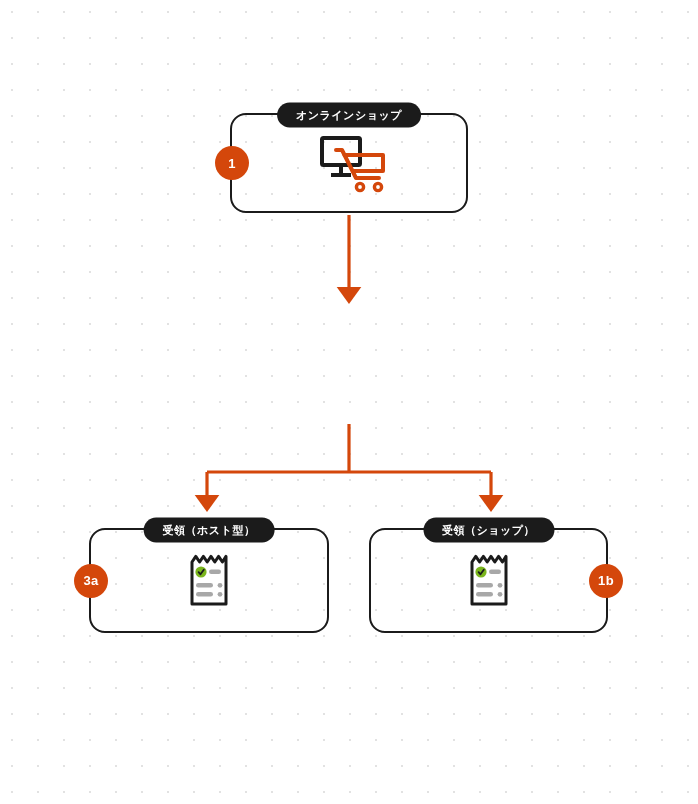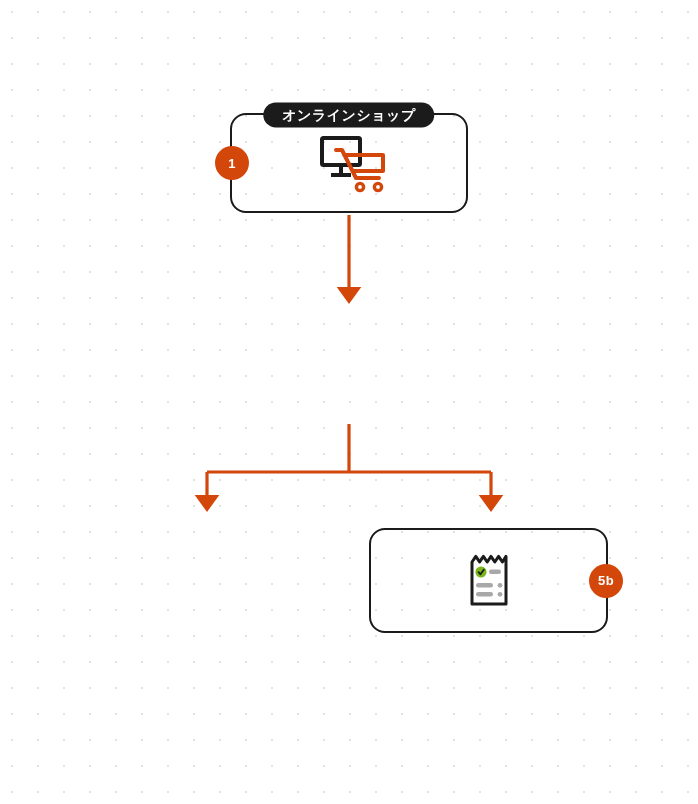--- a/index.html
+++ b/index.html
@@ -37,21 +37,21 @@
     position: absolute;
     top: 0;
     left: 50%;
     transform: translate(-50%, -50%);
     background: #1b1b1b;
     color: #ffffff;
     border-radius: 14px;
     height: 25px;
     line-height: 25px;
     padding: 0 19px;
-    font-size: 14px;
+    font-size: 11px;
     font-weight: 700;
     white-space: nowrap;
     letter-spacing: 0.5px;
   }
   .badge {
     position: absolute;
     width: 34px;
     height: 34px;
     border-radius: 50%;
     background: #d4470b;
@@ -115,23 +115,40 @@
 
         <path d="M30 20 L36 20 L50 48 L73 48" fill="none" stroke="#d4470b" stroke-width="4" stroke-linecap="round" stroke-linejoin="round"></path>
         <path d="M38.5 25 L77 25 L77 41 L47 41" fill="none" stroke="#d4470b" stroke-width="4" stroke-linecap="round" stroke-linejoin="round"></path>
         <circle cx="54" cy="57" r="3.6" fill="none" stroke="#d4470b" stroke-width="3.4"></circle>
         <circle cx="72" cy="57" r="3.6" fill="none" stroke="#d4470b" stroke-width="3.4"></circle>
       </svg>
     </div>
   </div>
 
 
+  <div class="node" style="left:89px; top:528px; width:240px; height:105px;">
+    <div class="node-title">受領（ホスト型）</div>
+    <div class="badge left">3a</div>
+    <div class="node-icon">
+      <svg viewBox="0 0 86 66" width="86" height="66" xmlns="http://www.w3.org/2000/svg">
+        <path d="M26 14 L29.8 8.4 L33.6 14 L37.4 8.4 L41.2 14 L45 8.4 L48.8 14 L52.6 8.4 L56.4 14 L60 8.4 L60 56 L26 56 Z" fill="#ffffff" stroke="#1b1b1b" stroke-width="3" stroke-linejoin="round"></path>
+        <circle cx="35" cy="24" r="5.6" fill="#7ab51d"></circle>
+        <path d="M32.6 24.2 L34.5 26.3 L37.8 21.8" fill="none" stroke="#1b1b1b" stroke-width="1.8" stroke-linecap="round" stroke-linejoin="round"></path>
+        <rect x="43" y="21.5" width="12" height="4.4" rx="2.2" fill="#a8a8a8"></rect>
+        <rect x="30" y="35" width="17" height="4.6" rx="2.3" fill="#a8a8a8"></rect>
+        <rect x="30" y="44" width="17" height="4.6" rx="2.3" fill="#a8a8a8"></rect>
+        <circle cx="54" cy="37.3" r="2.4" fill="#a8a8a8"></circle>
+        <circle cx="54" cy="46.3" r="2.4" fill="#a8a8a8"></circle>
+      </svg>
+    </div>
+  </div>
 
   <div class="node" style="left:369px; top:528px; width:239px; height:105px;">
-    <div class="badge right">5b</div>
+    <div class="node-title">受領（ショップ）</div>
+    <div class="badge right">1b</div>
     <div class="node-icon">
       <svg viewBox="0 0 86 66" width="86" height="66" xmlns="http://www.w3.org/2000/svg">
         <path d="M26 14 L29.8 8.4 L33.6 14 L37.4 8.4 L41.2 14 L45 8.4 L48.8 14 L52.6 8.4 L56.4 14 L60 8.4 L60 56 L26 56 Z" fill="#ffffff" stroke="#1b1b1b" stroke-width="3" stroke-linejoin="round"></path>
         <circle cx="35" cy="24" r="5.6" fill="#7ab51d"></circle>
         <path d="M32.6 24.2 L34.5 26.3 L37.8 21.8" fill="none" stroke="#1b1b1b" stroke-width="1.8" stroke-linecap="round" stroke-linejoin="round"></path>
         <rect x="43" y="21.5" width="12" height="4.4" rx="2.2" fill="#a8a8a8"></rect>
         <rect x="30" y="35" width="17" height="4.6" rx="2.3" fill="#a8a8a8"></rect>
         <rect x="30" y="44" width="17" height="4.6" rx="2.3" fill="#a8a8a8"></rect>
         <circle cx="54" cy="37.3" r="2.4" fill="#a8a8a8"></circle>
         <circle cx="54" cy="46.3" r="2.4" fill="#a8a8a8"></circle>

